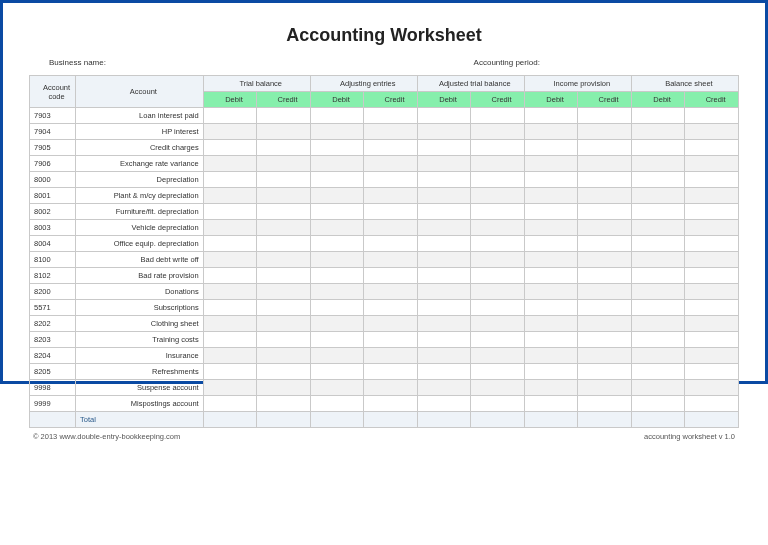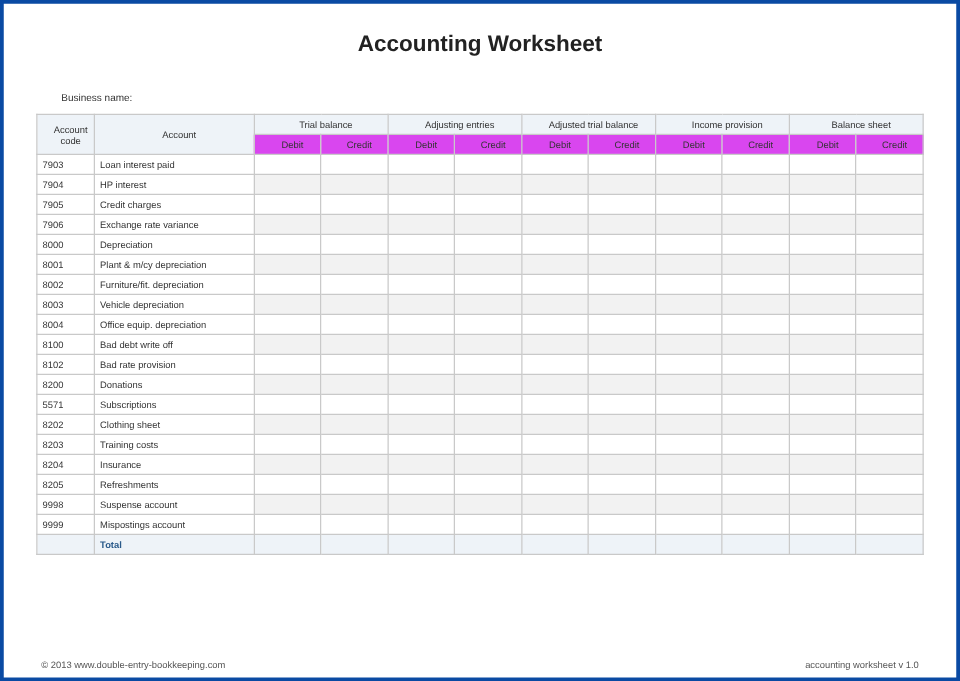--- a/index.html
+++ b/index.html
@@ -6,39 +6,38 @@
   body {
     width: 768px;
     height: 545px;
     background: #fff;
     font-family: Arial, Helvetica, sans-serif;
     font-size: 8px;
     color: #333;
   }
   .frame {
     width: 768px;
-    height: 545px;
+    height: 384px;
     border: 3px solid #0a4aa3;
     padding: 22px 26px 6px 26px;
     display: flex;
     flex-direction: column;
   }
   .title {
     text-align: center;
     font-size: 18px;
     font-weight: bold;
     margin-bottom: 12px;
     color: #222;
   }
   .meta-row {
     display: flex;
     font-size: 8px;
     margin-bottom: 8px;
     padding: 0 20px;
-    margin-top: 16px;
   }
   .meta-left { flex: 0 0 38%; }
   .meta-right { flex: 1; text-align: left; padding-left: 170px; }
   table {
     width: 100%;
     border-collapse: collapse;
     table-layout: fixed;
   }
   th, td {
     border: 1px solid #c9c9c9;
@@ -48,32 +47,32 @@
     vertical-align: middle;
   }
   th {
     background: #eef3f8;
     font-weight: normal;
     text-align: center;
     color: #333;
     padding-left: 12px;
   }
   th.sub {
-    background: #d946ef;
+    background: #86efac;
   }
   col.code { width: 6.5%; }
   col.acct { width: 18%; }
   col.num  { width: 7.55%; }
   td.code { text-align: left; padding-right: 6px; }
-  td.acct { text-align: left; padding-left: 4px; }
+  td.acct { text-align: right; padding-left: 4px; }
   td.num  { text-align: right; }
   tr.alt td.num { background: #f2f2f2; }
   tr.total td {
     background: #eef3f8;
-    font-weight: bold;
+    font-weight: normal;
     color: #2a5a8a;
   }
   tr.total td.acct { text-align: left; padding-left: 4px; }
   .footer {
     margin-top: auto;
     display: flex;
     justify-content: space-between;
     font-size: 7.5px;
     color: #555;
     padding: 4px 4px 0 4px;
@@ -82,20 +81,21 @@
 </style>
 </head>
 <body>
 
 <div class="frame">
 
   <div class="title">Accounting Worksheet</div>
 
   <div class="meta-row">
     <div class="meta-left">Business name:</div>
+    <div class="meta-right">Accounting period:</div>
   </div>
 
   <table>
     <colgroup>
       <col class="code">
         <col class="acct">
       <col class="num">
         <col class="num">
         <col class="num">
         <col class="num">

